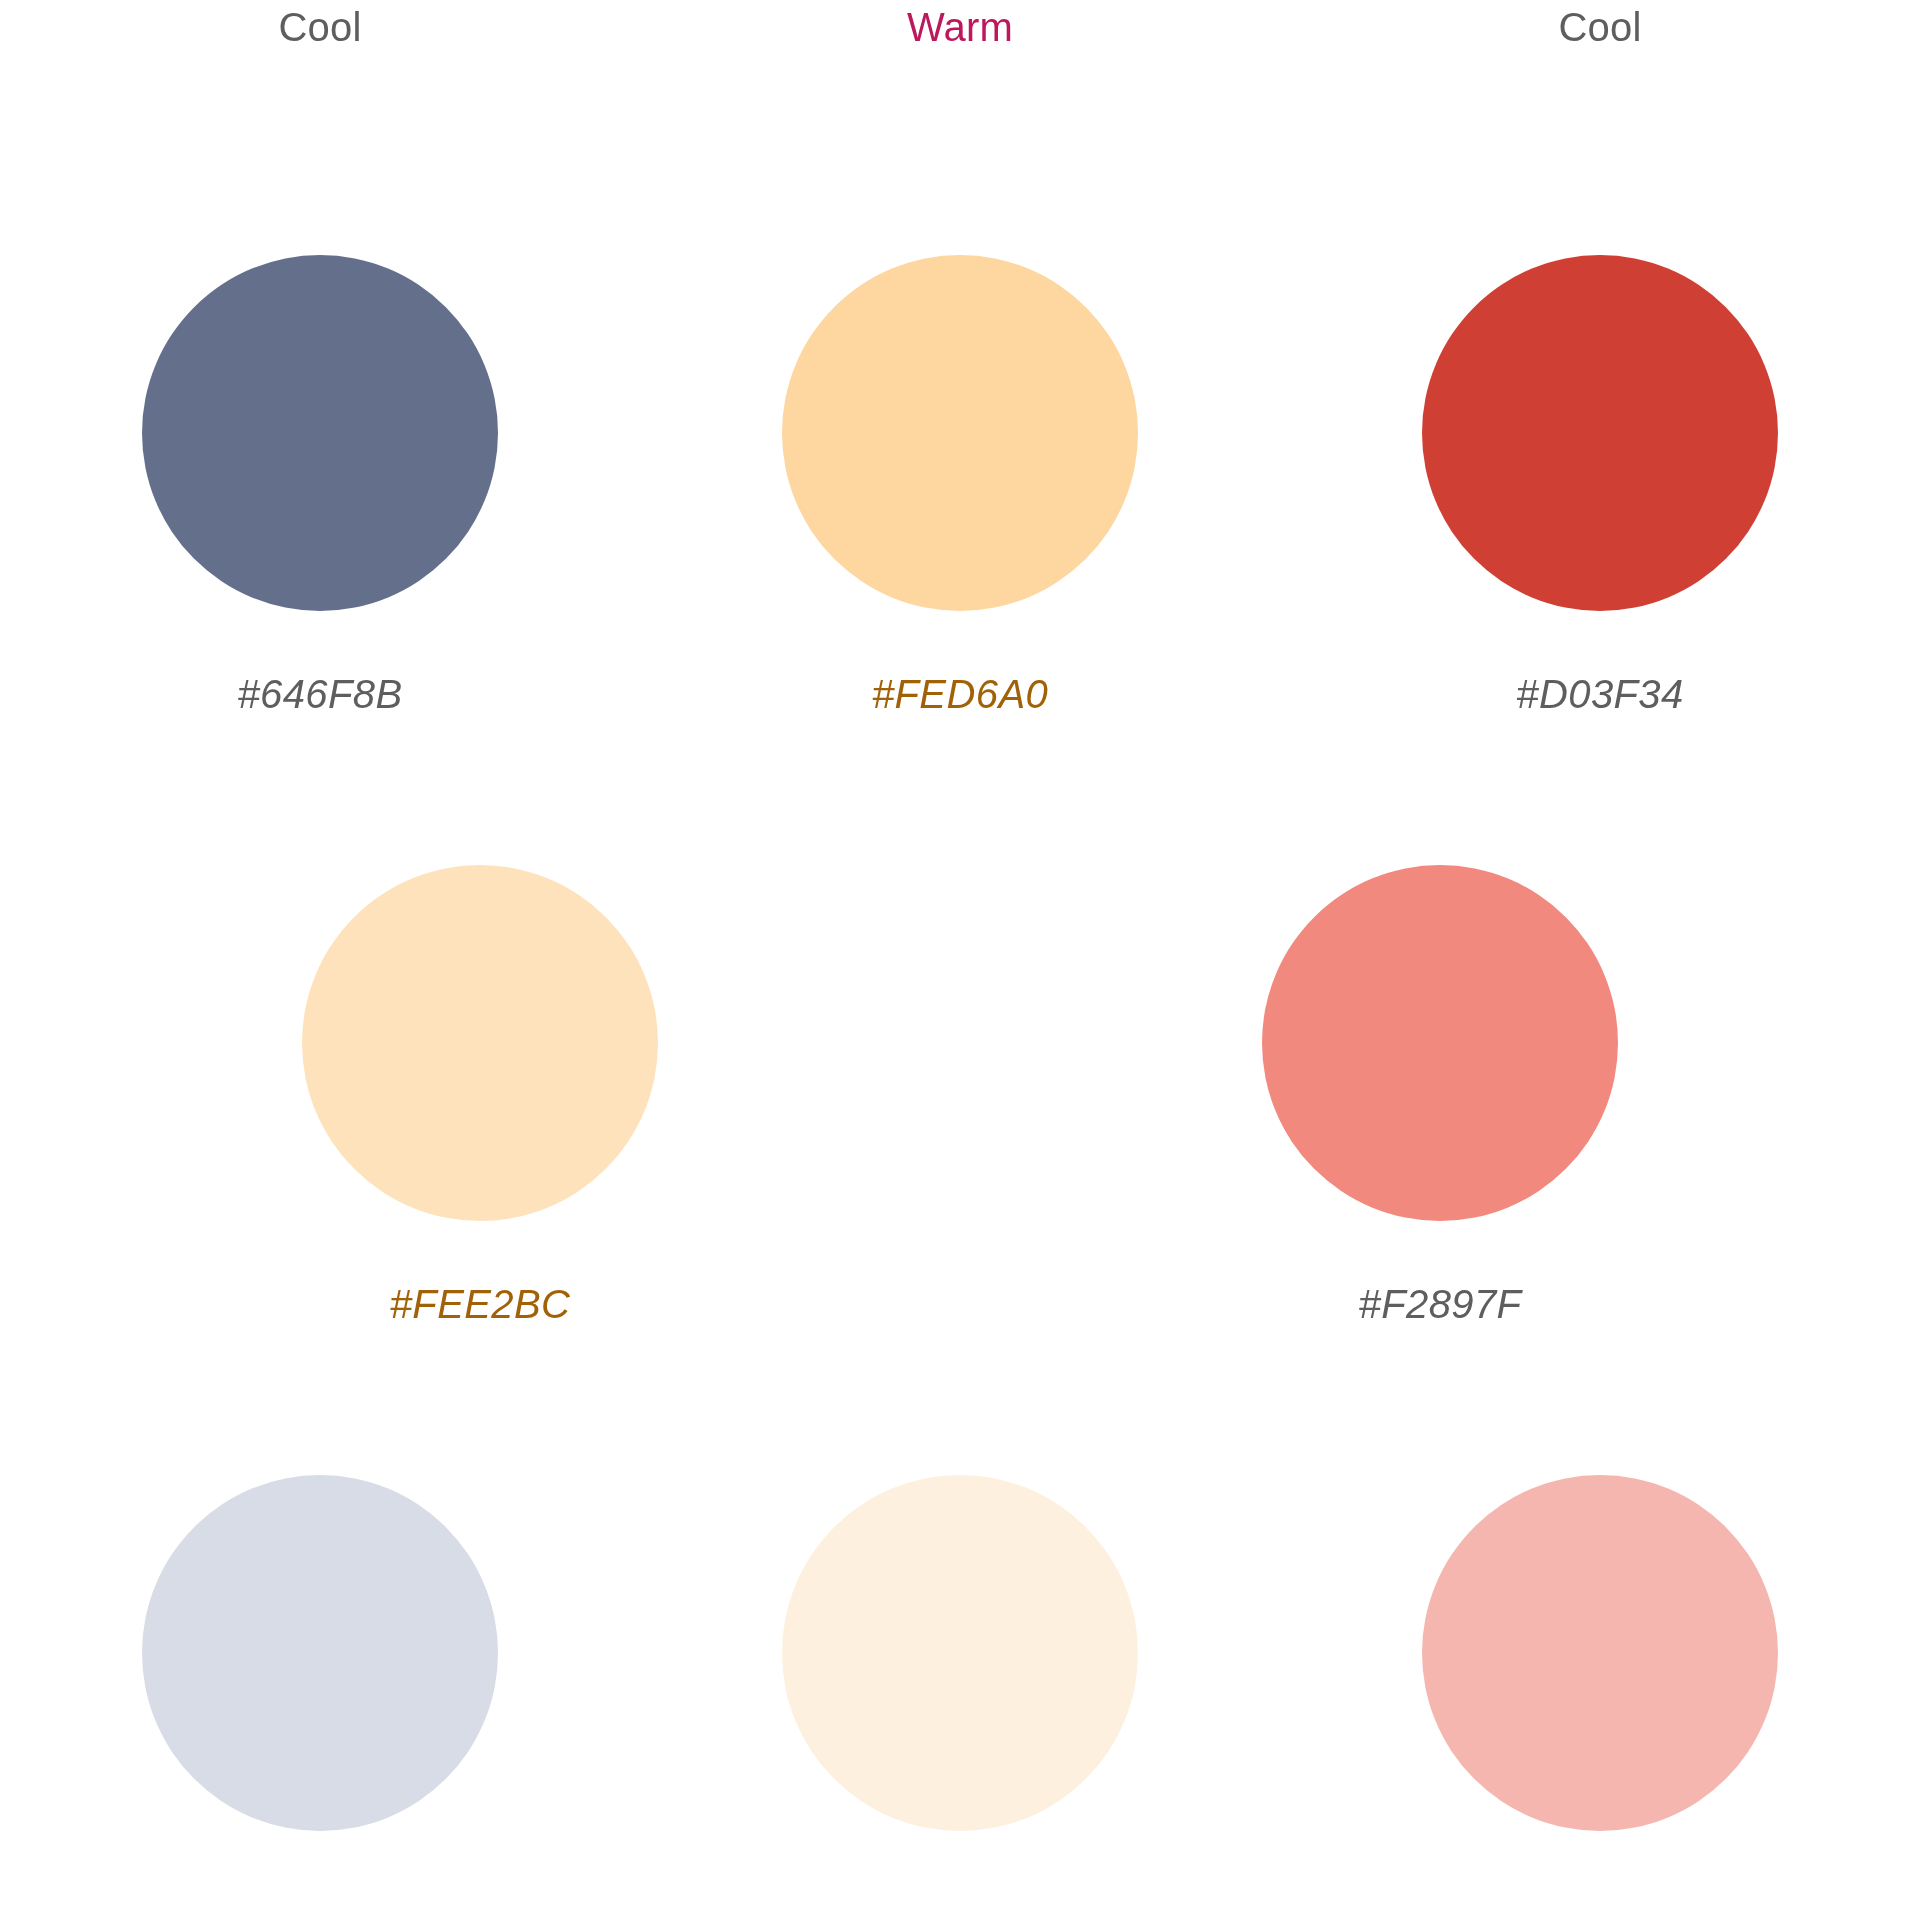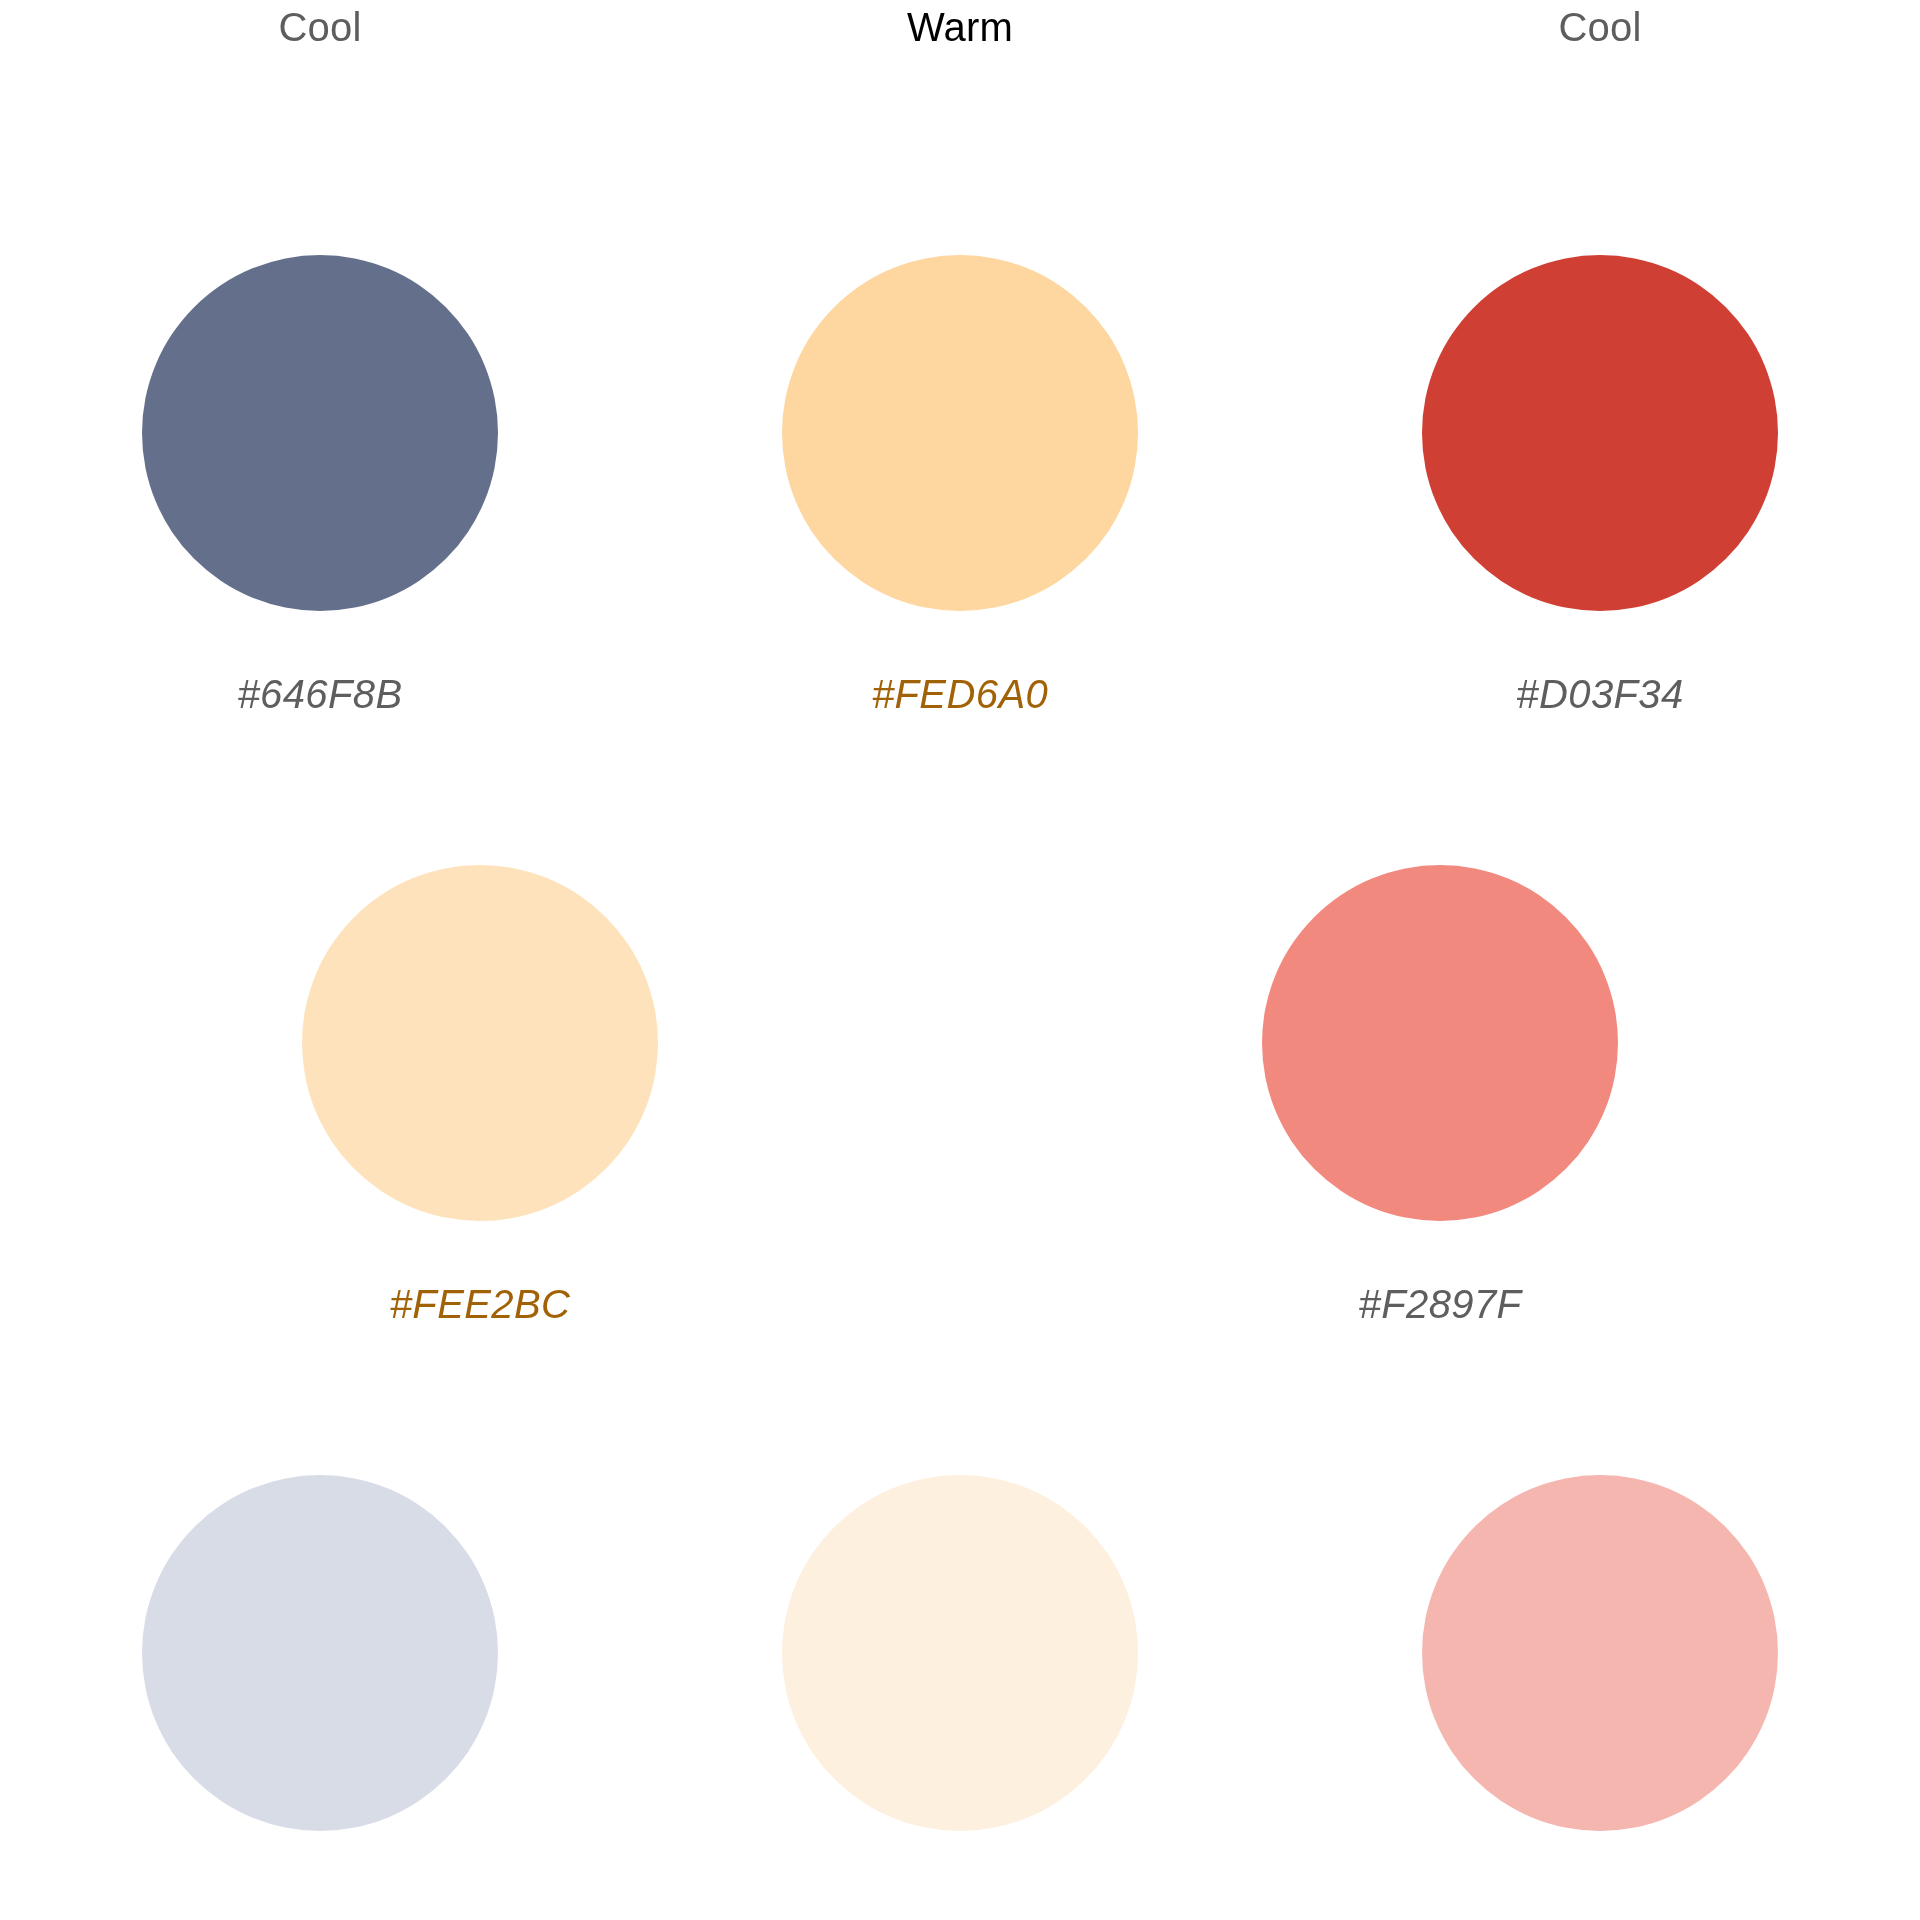--- a/index.html
+++ b/index.html
@@ -108,21 +108,21 @@
 
 <div id="palette-root">
 
   <div class="header-row">
 
     <div class="header-cell">
       <span class="header-label" style="color: rgb(94, 94, 94);">Cool</span>
     </div>
 
     <div class="header-cell">
-      <span class="header-label" style="color: #000000;">Warm</span>
+      <span class="header-label" style="color: #be185d;">Warm</span>
     </div>
 
     <div class="header-cell">
       <span class="header-label" style="color: rgb(94, 94, 94);">Cool</span>
     </div>
 
   </div>
 
   <div class="swatch-grid">
 

